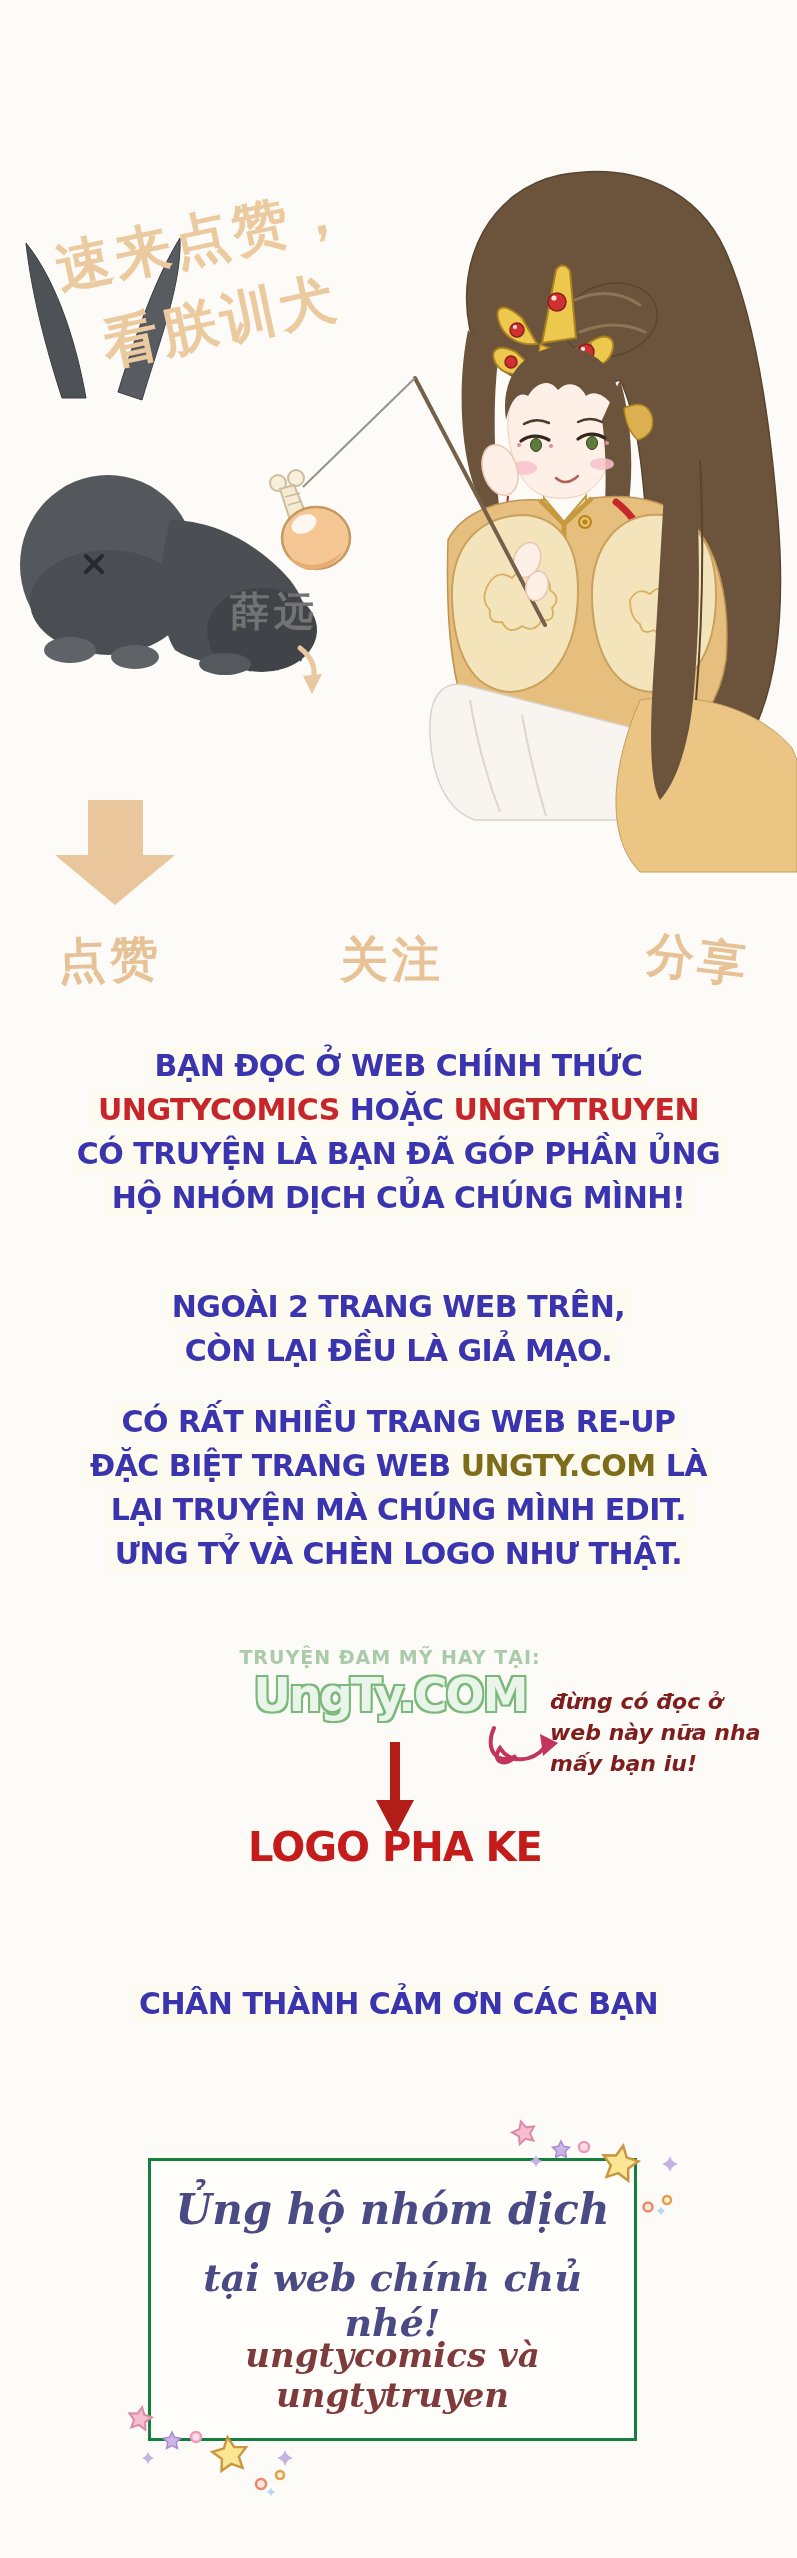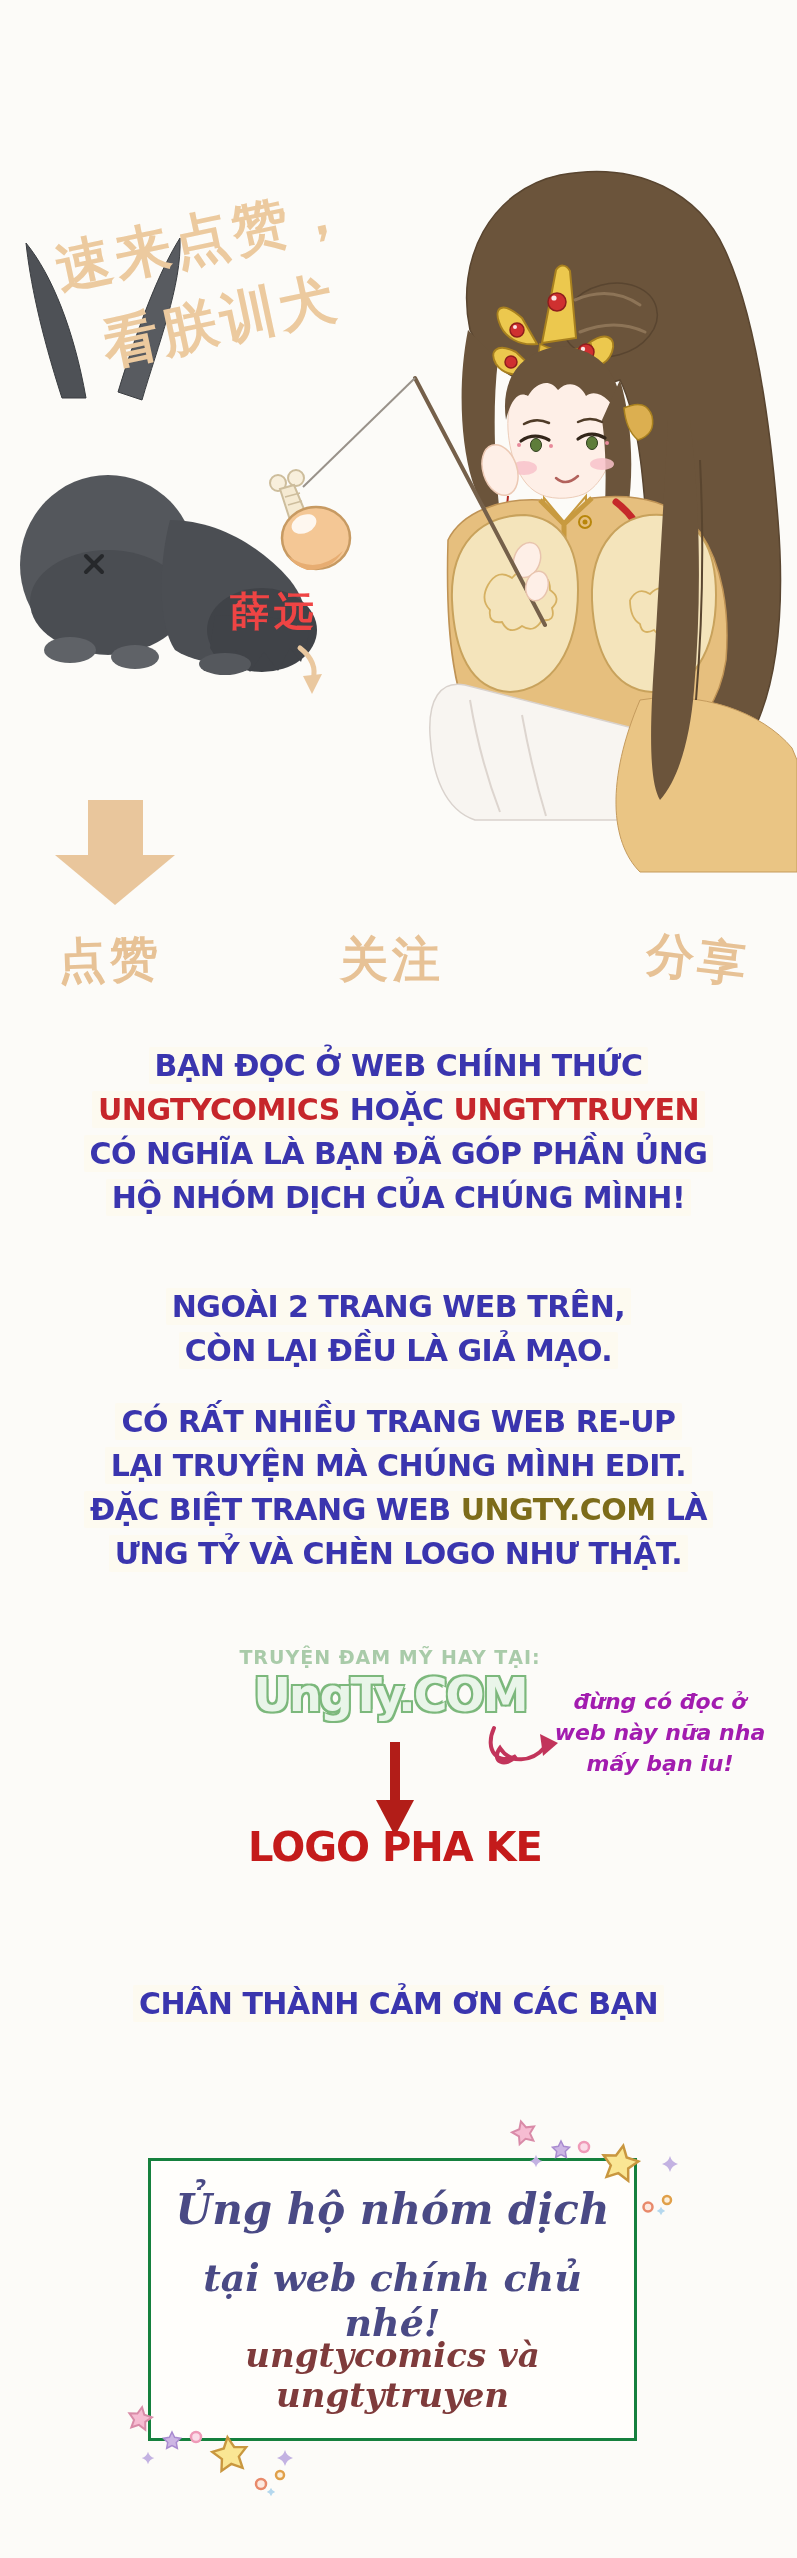--- a/index.html
+++ b/index.html
@@ -3,43 +3,43 @@
 <meta charset="utf-8">
 <style>
   html,body{margin:0;padding:0;background:#e8e8e8;}
   .page{position:relative;width:797px;height:2558px;margin:0 auto;background:#fcfbf8;overflow:hidden;
         font-family:"DejaVu Sans",sans-serif;}
   .abs{position:absolute;}
   
   .teaser{left:52px;top:196px;width:320px;text-align:center;transform:rotate(-12deg);
           color:#ecca9f;font-size:56px;font-weight:700;line-height:1.5;letter-spacing:4px;}
   
-  .cat-label{left:230px;top:584px;width:120px;color:#ef4444;font-size:40px;font-weight:700;letter-spacing:4px;}
+  .cat-label{left:230px;top:584px;width:120px;color:#737373;font-size:40px;font-weight:700;letter-spacing:4px;}
   
   .action{color:#e7c296;font-size:48px;font-weight:700;letter-spacing:4px;top:928px;}
   .action.like{left:58px;transform:rotate(-2deg);}
   .action.follow{left:340px;}
   .action.share{left:646px;transform:rotate(7deg);}
   
   .para{left:0;width:797px;text-align:center;font-weight:700;font-size:30px;line-height:44px;
         letter-spacing:-0.5px;color:#3a35ae;}
   .para .hl{background:#fdfaf0;padding:1px 6px;border-radius:2px;}
   .red{color:#c6262b;}
   .blue{color:#3a35ae;}
   .olive{color:#7d6c1a;}
   .p1{top:1044px;} .p2{top:1285px;} .p3{top:1400px;} .thanks{top:1982px;}
   
   .logo-tag{left:0;top:1646px;width:780px;text-align:center;font-size:19px;font-weight:700;
             letter-spacing:1px;color:#a9cba9;}
   .logo-site{left:0;top:1668px;width:780px;text-align:center;font-size:46px;font-weight:700;letter-spacing:-2px;
              color:#e9f5e9;text-shadow:-2px -2px 0 #7cb87c,2px -2px 0 #7cb87c,-2px 2px 0 #7cb87c,2px 2px 0 #7cb87c,0 0 3px #b9dcb9;}
   .logo-caption{left:0;top:1824px;width:790px;text-align:center;font-size:40px;font-weight:700;
                 letter-spacing:-1px;color:#c41b1b;}
-  .note{left:550px;top:1686px;width:220px;text-align:center;font-size:22px;line-height:31px;
-        font-weight:700;font-style:italic;color:#a21caf;}
+  .note{left:550px;top:1686px;width:220px;text-align:left;font-size:22px;line-height:31px;
+        font-weight:700;font-style:italic;color:#7f1d1d;}
   
   .support-box{left:148px;top:2158px;width:483px;height:277px;border:3px solid #15803d;background:#fffefb;}
   .script{position:absolute;left:0;width:100%;text-align:center;font-family:"DejaVu Serif",serif;
           font-style:italic;font-weight:700;}
   .bx1{top:24px;font-size:42px;color:#4a4a85;}
   .bx2{top:94px;font-size:38px;color:#4a4a85;}
   .bx3{top:174px;font-size:34px;color:#7f3b3b;}
   svg{display:block;}
 </style>
 </head>
@@ -191,33 +191,33 @@
 
   <div class="abs cat-label">薛远</div>
 
   <div class="abs action like">点赞</div>
   <div class="abs action follow">关注</div>
   <div class="abs action share">分享</div>
 
   <div class="abs para p1">
     <div><span class="hl blue">BẠN ĐỌC Ở WEB CHÍNH THỨC</span></div>
     <div><span class="hl"><span class="red">UNGTYCOMICS</span><span class="blue"> HOẶC </span><span class="red">UNGTYTRUYEN</span></span></div>
-    <div><span class="hl blue">CÓ NGHĨA LÀ BẠN ĐÃ GÓP PHẦN ỦNG</span></div>
+    <div><span class="hl blue">CÓ TRUYỆN LÀ BẠN ĐÃ GÓP PHẦN ỦNG</span></div>
     <div><span class="hl blue">HỘ NHÓM DỊCH CỦA CHÚNG MÌNH!</span></div>
   </div>
 
   <div class="abs para p2">
     <div><span class="hl blue">NGOÀI 2 TRANG WEB TRÊN,</span></div>
     <div><span class="hl blue">CÒN LẠI ĐỀU LÀ GIẢ MẠO.</span></div>
   </div>
 
   <div class="abs para p3">
     <div><span class="hl blue">CÓ RẤT NHIỀU TRANG WEB RE-UP</span></div>
+    <div><span class="hl"><span class="blue">ĐẶC BIỆT TRANG WEB </span><span class="olive">UNGTY.COM</span><span class="blue"> LÀ</span></span></div>
     <div><span class="hl blue">LẠI TRUYỆN MÀ CHÚNG MÌNH EDIT.</span></div>
-    <div><span class="hl"><span class="blue">ĐẶC BIỆT TRANG WEB </span><span class="olive">UNGTY.COM</span><span class="blue"> LÀ</span></span></div>
     <div><span class="hl blue">ƯNG TỶ VÀ CHÈN LOGO NHƯ THẬT.</span></div>
   </div>
 
   <div class="abs logo-tag">TRUYỆN ĐAM MỸ HAY TẠI:</div>
   <div class="abs logo-site">UngTy.COM</div>
 
   <svg class="abs" style="left:374px;top:1742px;" width="42" height="96" viewBox="0 0 42 96">
     <rect x="16" y="0" width="10" height="60" fill="#b21d18"></rect>
     <polygon points="2,58 40,58 21,94" fill="#b21d18"></polygon>
   </svg>

